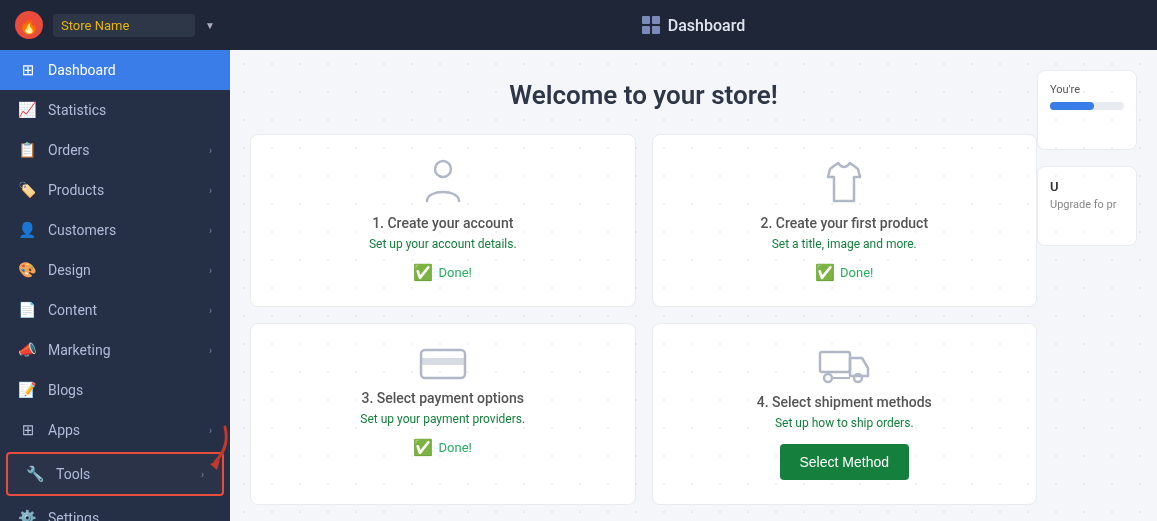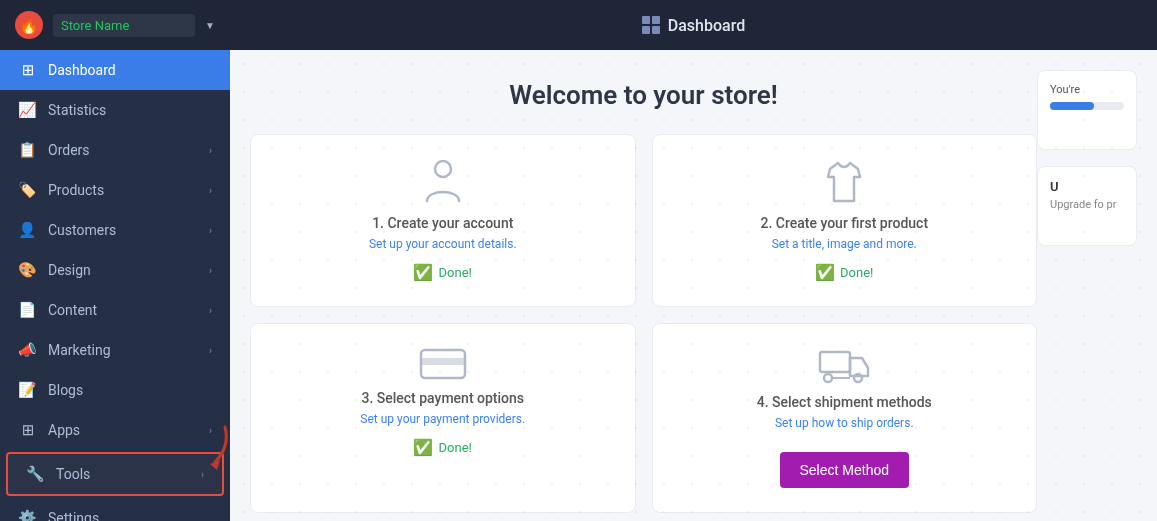--- a/index.html
+++ b/index.html
@@ -3,21 +3,21 @@
   <meta charset="utf-8">
   <style>
     * { margin: 0; padding: 0; box-sizing: border-box; }
     body { font-family: -apple-system, BlinkMacSystemFont, 'Segoe UI', Roboto, sans-serif; background: #f4f6f9; display: flex; height: 521px; overflow: hidden; }
 
     
     .top-bar { position: fixed; top: 0; left: 0; right: 0; height: 50px; background: #1e2638; display: flex; align-items: center; z-index: 100; }
     .top-bar-logo { width: 230px; display: flex; align-items: center; padding: 0 15px; gap: 10px; }
     .logo-icon { width: 28px; height: 28px; background: #e74c3c; border-radius: 50%; display: flex; align-items: center; justify-content: center; }
     .logo-flame { color: white; font-size: 16px; }
-    .store-name { background: #2d3748; border-radius: 4px; padding: 4px 8px; color: #22c55e; font-size: 13px; flex: 1; }
+    .store-name { background: #2d3748; border-radius: 4px; padding: 4px 8px; color: #eab308; font-size: 13px; flex: 1; }
     .dropdown-arrow { color: #aab; font-size: 10px; }
     .top-bar-center { flex: 1; display: flex; align-items: center; justify-content: center; }
     .dashboard-title { color: #e0e4ef; font-size: 16px; font-weight: 500; display: flex; align-items: center; gap: 8px; }
     .grid-icon { width: 18px; height: 18px; display: inline-grid; grid-template-columns: 1fr 1fr; gap: 2px; }
     .grid-icon span { background: #7b8ab8; border-radius: 1px; }
 
     
     .sidebar { width: 230px; background: #252f45; height: 521px; display: flex; flex-direction: column; flex-shrink: 0; padding-top: 50px; overflow-y: auto; }
     .sidebar-item { display: flex; align-items: center; padding: 11px 18px; cursor: pointer; color: #b0bcd8; font-size: 14px; gap: 10px; position: relative; transition: background 0.15s; }
     .sidebar-item.active { background: #3b7de8; color: white; }
@@ -33,24 +33,24 @@
     .bg-dots { position: absolute; top: 0; left: 0; right: 0; bottom: 0; opacity: 0.07; background-image: radial-gradient(circle, #333 1px, transparent 1px); background-size: 28px 28px; pointer-events: none; }
 
     .content-left { flex: 1; display: flex; flex-direction: column; gap: 8px; }
     .welcome-section { text-align: center; padding: 10px 0 16px; }
     .welcome-title { font-size: 26px; font-weight: 600; color: #2d3748; }
     .welcome-subtitle { font-size: 14px; color: #777; margin-top: 4px; }
 
     .cards-grid { display: grid; grid-template-columns: 1fr 1fr; gap: 16px; flex: 1; }
     .card { background: white; border-radius: 8px; border: 1px solid #e8ecf0; display: flex; flex-direction: column; align-items: center; padding: 24px 16px; gap: 6px; min-height: 140px; }
     .card-title { font-size: 14px; color: #555; font-weight: 500; }
-    .card-subtitle { font-size: 12px; color: #3b82f6; text-align: center; }
+    .card-subtitle { font-size: 12px; color: #15803d; text-align: center; }
     .done-badge { display: flex; align-items: center; gap: 5px; color: #27ae60; font-size: 13px; margin-top: 6px; }
     .done-badge .check-circle { font-size: 16px; }
-    .select-method-btn { background: #a21caf; color: white; border: none; border-radius: 4px; padding: 10px 20px; font-size: 14px; font-weight: 500; cursor: pointer; margin-top: 16px; }
+    .select-method-btn { background: #15803d; color: white; border: none; border-radius: 4px; padding: 10px 20px; font-size: 14px; font-weight: 500; cursor: pointer; margin-top: 8px; }
 
     
     .right-panel { width: 100px; display: flex; flex-direction: column; gap: 16px; overflow: hidden; }
     .right-card { background: white; border-radius: 8px; border: 1px solid #e8ecf0; padding: 12px; font-size: 12px; color: #555; min-height: 80px; overflow: hidden; }
     .progress-bar-container { background: #e8ecf0; border-radius: 4px; height: 8px; margin-top: 6px; }
     .progress-bar { background: #3b7de8; height: 8px; border-radius: 4px; width: 60%; }
 
     
     .tools-wrapper { position: relative; }
     .tools-highlight { border: 2px solid #e74c3c !important; border-radius: 4px; }

